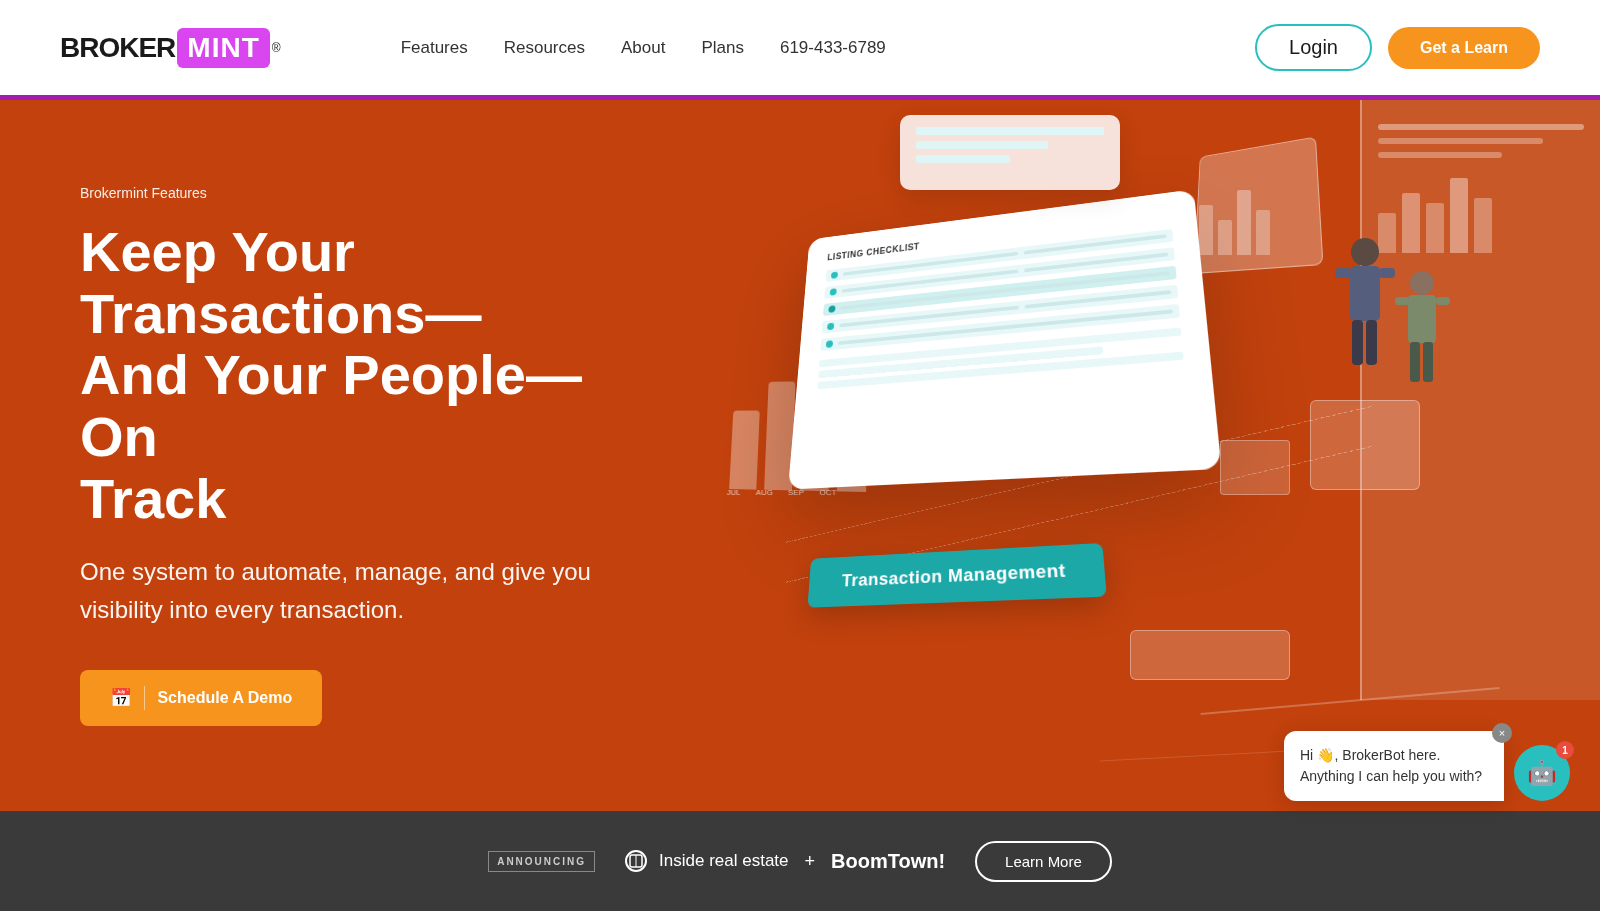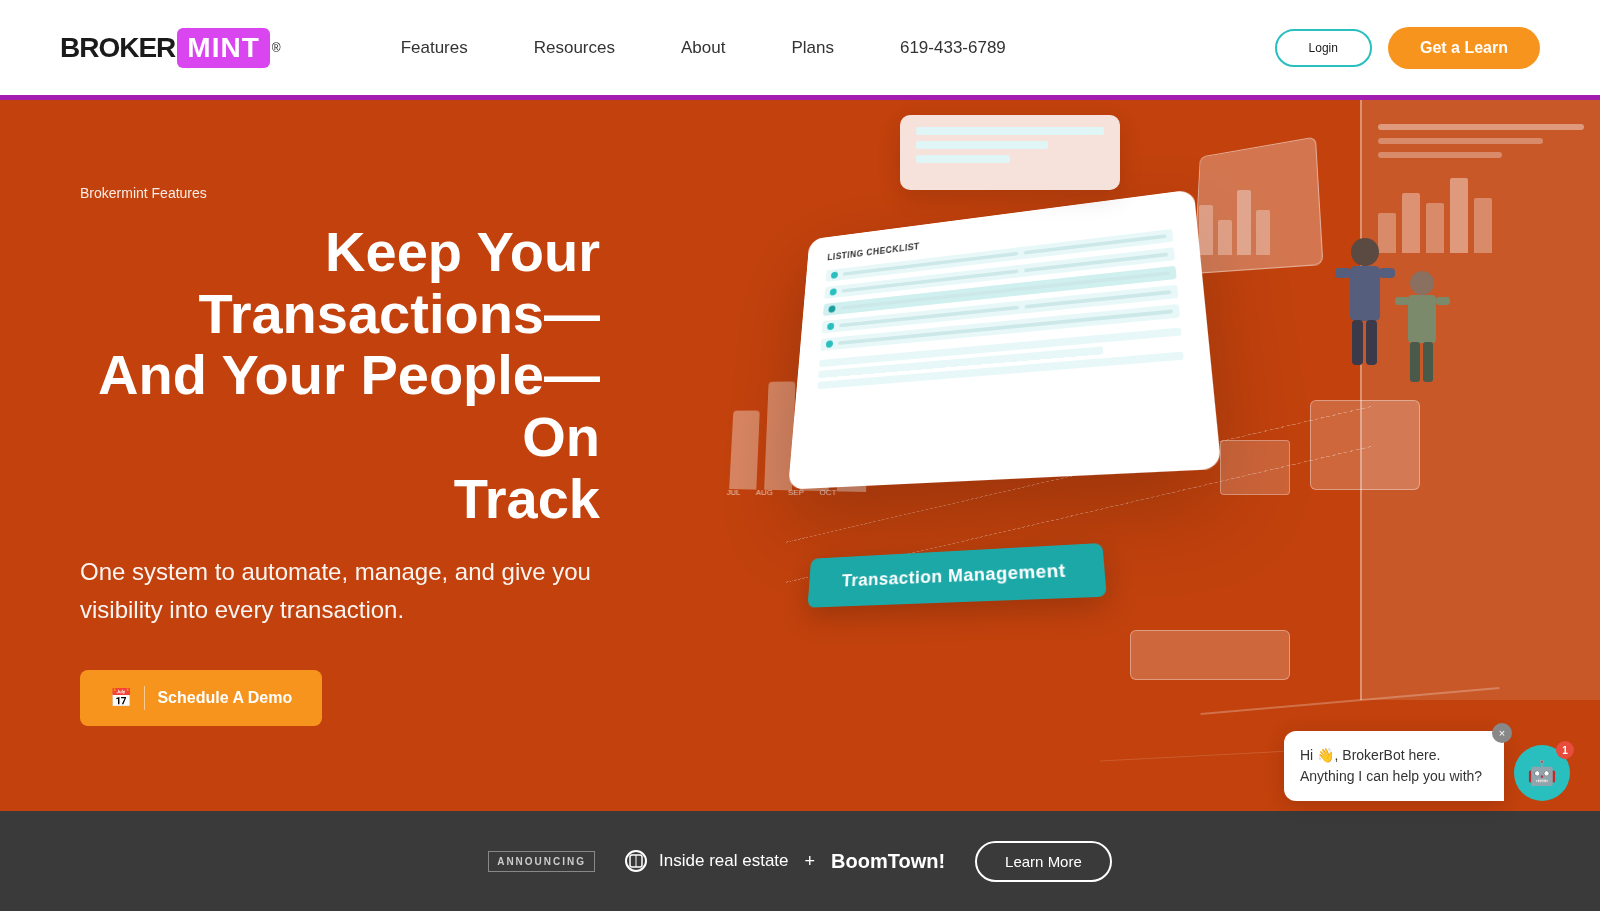--- a/index.html
+++ b/index.html
@@ -39,21 +39,21 @@
     }
     .logo-reg {
       font-size: 12px;
       color: #1a1a1a;
       vertical-align: super;
       margin-left: 2px;
     }
     .nav {
       display: flex;
       align-items: center;
-      gap: 66px;
+      gap: 36px;
       flex: 1;
     }
     .nav-link {
       font-size: 17px;
       color: #333;
       text-decoration: none;
       font-weight: 400;
     }
     .nav-phone {
       font-size: 17px;
@@ -62,21 +62,21 @@
     }
     .header-actions {
       display: flex;
       align-items: center;
       gap: 16px;
     }
     .btn-login {
       border: 2px solid #2abfbf;
       background: transparent;
       color: #1a1a1a;
-      font-size: 12px;
+      font-size: 20px;
       font-weight: 500;
       padding: 10px 32px;
       border-radius: 30px;
       cursor: pointer;
     }
     .btn-demo-header {
       background: #f7941d;
       color: #fff;
       font-size: 16px;
       font-weight: 700;
@@ -107,21 +107,20 @@
       font-weight: 400;
       margin-bottom: 20px;
       opacity: 0.9;
     }
     .hero-title {
       color: #fff;
       font-size: 56px;
       font-weight: 900;
       line-height: 1.1;
       margin-bottom: 24px;
-      text-align: right;
     }
     .hero-subtitle {
       color: #fff;
       font-size: 24px;
       font-weight: 400;
       line-height: 1.6;
       margin-bottom: 40px;
       opacity: 0.95;
     }
     .btn-schedule {

